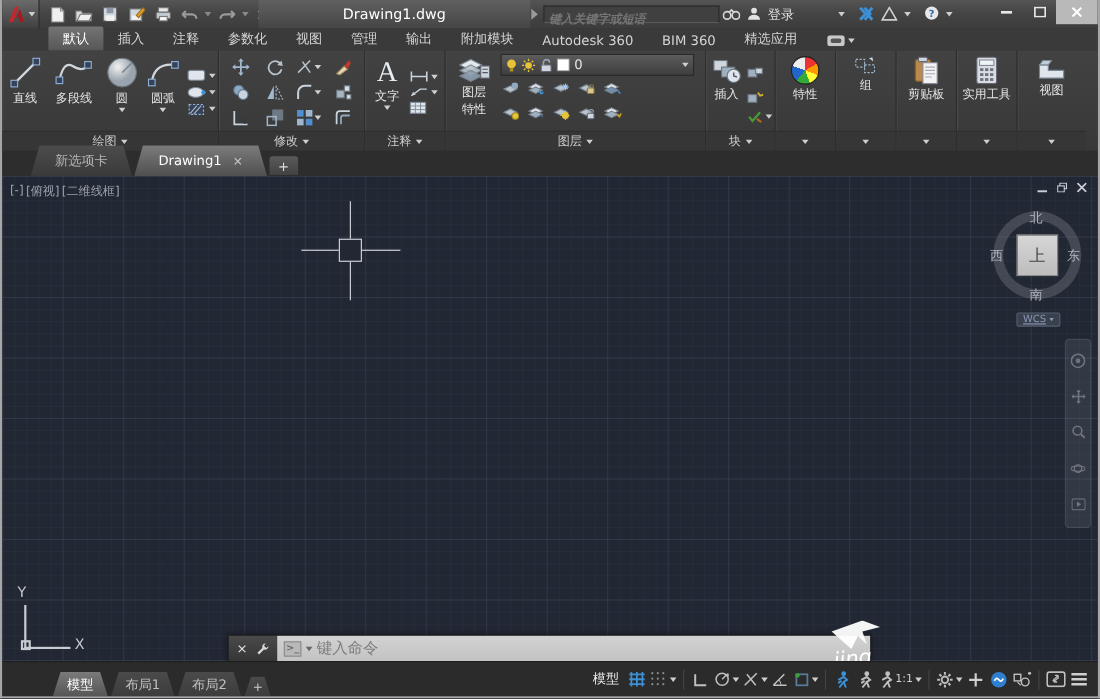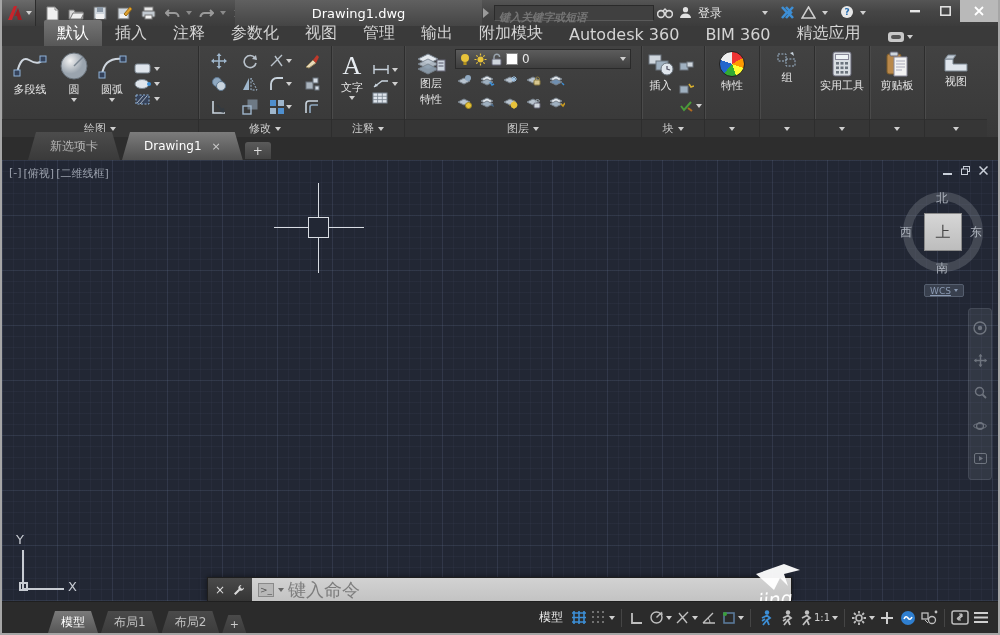--- a/index.html
+++ b/index.html
@@ -28,21 +28,21 @@
       color:#999; font-style:italic; font-size:11px; padding:0 4px; font-family:inherit;font-weight:bold; }
   .tb-icons { position:absolute; left:655px; top:0; height:26px; display:flex; align-items:center; gap:6px; }
   .signin { color:#e3e3e3; font-size:12px;text-align:right; }
   .win-btns { position:absolute; right:0; top:0; height:22px; display:flex; }
   .wb { width:30px; height:22px; display:flex; align-items:center; justify-content:center; color:#e8e8e8; font-size:13px; }
   .wb.close { width:38px; background:#b9b9b9; color:#fff; }
 
   
   .ribbon-tabbar { position:absolute; left:0; top:26px; right:0; height:20px; background:#3a3a3a;
       display:flex; align-items:flex-end; padding-left:42px; }
-  .rtab { padding:3px 13px 2px; font-size:16px; color:#d4d4d4; }
+  .rtab { padding:3px 13px 2px; font-size:12px; color:#d4d4d4; }
   .rtab.active { background:linear-gradient(#747474,#575757); color:#fff; border-radius:2px 2px 0 0; }
   .rtab-extra { display:flex; align-items:center; gap:3px; margin-left:14px; padding-bottom:4px; }
 
   
   .ribbon { position:absolute; left:0; top:46px; right:0; height:91px; background:linear-gradient(#424242,#383838);
       display:flex; }
   .panel { display:flex; flex-direction:column; border-right:1px solid #2d2d2d; box-shadow:inset 1px 0 0 #4a4a4a; }
   .pbody { flex:1; display:flex; padding:3px 2px 0; }
   .pfoot { height:18px; display:flex; align-items:center; justify-content:center; gap:4px;
       background:#363636; border-top:1px solid #2f2f2f; }
@@ -119,21 +119,21 @@
   
   .cmdbar { position:absolute; left:205px; top:417px; width:585px; height:25px; display:flex;
       border:1px solid #1e1e1e; box-shadow:0 0 6px rgba(0,0,0,0.5); }
   .cmd-tools { width:44px; background:linear-gradient(#4a4a4a,#353535); display:flex; align-items:center;
       justify-content:center; gap:8px; }
   .cmd-tools span { color:#ddd; font-size:12px; }
   .cmd-main { flex:1; background:linear-gradient(#d2d2d2,#c3c3c3); display:flex; align-items:center; padding:0 6px; gap:4px; }
   .cmd-ic { width:16px; height:14px; border:1px solid #8a8a8a; background:#b8b8b8; color:#555;
       font-size:9px; display:flex; align-items:center; justify-content:center; }
   .cmd-main .dda { border-top-color:#666; }
-  .cmd-main input { flex:1; background:transparent; border:none; outline:none; color:#555; font-size:18px; font-family:inherit; }
+  .cmd-main input { flex:1; background:transparent; border:none; outline:none; color:#555; font-size:14px; font-family:inherit; }
   .cmd-main input::placeholder { color:#7d7d7d; opacity:1; }
 
   
   .wm { position:absolute; left:752px; top:404px; width:70px; height:48px; pointer-events:none; }
   .wm-text { position:absolute; left:4px; top:24px; color:#fff; font-size:19px; font-style:italic; transform:rotate(-6deg); }
 
   
   .statusbar { position:absolute; left:0; bottom:0; right:0; height:32px; background:#2b2b2b;
       border-top:1px solid #1f1f1f; display:flex; align-items:center; }
   .ltabs { display:flex; align-items:flex-end; gap:3px; padding-left:46px; height:100%; padding-top:4px; }
@@ -297,20 +297,28 @@
           <rect x="3" y="3" width="10" height="4" rx="2" fill="#555"></rect>
         </svg>
       <span class="dda"></span>
     </span>
   </div>
 
   <div class="ribbon">
 
     <div class="panel" style="width:197px;">
       <div class="pbody">
+        <div class="bigbtn" style="width:38px;">
+          <svg width="30" height="30" viewBox="0 0 30 30">
+              <line x1="5" y1="25" x2="25" y2="5" stroke="#cfd6de" stroke-width="2"></line>
+              <rect x="2" y="22" width="6" height="6" fill="#35425a" stroke="#8fb2d8"></rect>
+              <rect x="22" y="2" width="6" height="6" fill="#35425a" stroke="#8fb2d8"></rect>
+            </svg>
+          <span class="lbl">直线</span>
+        </div>
         <div class="bigbtn" style="width:52px;">
           <svg width="34" height="30" viewBox="0 0 34 30">
               <path d="M4 22 Q8 4 16 9 Q26 15 30 8" fill="none" stroke="#cfd6de" stroke-width="2"></path>
               <rect x="1" y="19" width="6" height="6" fill="#35425a" stroke="#8fb2d8"></rect>
               <rect x="27" y="5" width="6" height="6" fill="#35425a" stroke="#8fb2d8"></rect>
             </svg>
           <span class="lbl">多段线</span>
         </div>
         <div class="bigbtn" style="width:36px;">
           <svg width="30" height="30" viewBox="0 0 30 30">
@@ -646,53 +654,53 @@
         </div>
       </div>
       <div class="pfoot">
           <span class="dda"></span>
         </div>
     </div>
 
     <div class="panel" style="width:55px;">
       <div class="pbody" style="justify-content:center;">
         <div class="bigbtn">
+          <svg width="22" height="26" viewBox="0 0 22 26">
+              <rect x="1" y="3" width="14" height="20" rx="2" fill="#b9884a" stroke="#7a5a28"></rect>
+              <rect x="4" y="1" width="8" height="4" rx="1" fill="#cfd6dd" stroke="#667"></rect>
+              <path d="M8 6 h13 v19 h-13 z" fill="#f2f2f2" stroke="#889"></path>
+              <path d="M10 10 h9 M10 13 h9 M10 16 h9 M10 19 h6" stroke="#aab" stroke-width="1"></path>
+            </svg>
+          <span class="lbl">剪贴板</span>
+        </div>
+      </div>
+      <div class="pfoot">
+          <span class="dda"></span>
+        </div>
+    </div>
+
+    <div class="panel" style="width:55px;">
+      <div class="pbody" style="justify-content:center;">
+        <div class="bigbtn">
           <svg width="20" height="26" viewBox="0 0 20 26">
               <rect x="1" y="1" width="18" height="24" rx="2" fill="#d8dde2" stroke="#667"></rect>
               <rect x="3.5" y="3.5" width="13" height="5" fill="#eef3f6" stroke="#889"></rect>
               <g fill="#6a737c">
                 <rect x="4" y="11" width="3" height="2.6"></rect>
                 <rect x="8.5" y="11" width="3" height="2.6"></rect>
                 <rect x="13" y="11" width="3" height="2.6"></rect>
                 <rect x="4" y="15.5" width="3" height="2.6"></rect>
                 <rect x="8.5" y="15.5" width="3" height="2.6"></rect>
                 <rect x="13" y="15.5" width="3" height="2.6"></rect>
                 <rect x="4" y="20" width="3" height="2.6"></rect>
                 <rect x="8.5" y="20" width="3" height="2.6"></rect>
                 <rect x="13" y="20" width="3" height="2.6"></rect>
               </g>
             </svg>
           <span class="lbl">实用工具</span>
-        </div>
-      </div>
-      <div class="pfoot">
-          <span class="dda"></span>
-        </div>
-    </div>
-
-    <div class="panel" style="width:55px;">
-      <div class="pbody" style="justify-content:center;">
-        <div class="bigbtn">
-          <svg width="22" height="26" viewBox="0 0 22 26">
-              <rect x="1" y="3" width="14" height="20" rx="2" fill="#b9884a" stroke="#7a5a28"></rect>
-              <rect x="4" y="1" width="8" height="4" rx="1" fill="#cfd6dd" stroke="#667"></rect>
-              <path d="M8 6 h13 v19 h-13 z" fill="#f2f2f2" stroke="#889"></path>
-              <path d="M10 10 h9 M10 13 h9 M10 16 h9 M10 19 h6" stroke="#aab" stroke-width="1"></path>
-            </svg>
-          <span class="lbl">剪贴板</span>
         </div>
       </div>
       <div class="pfoot">
           <span class="dda"></span>
         </div>
     </div>
 
     <div class="panel" style="width:62px; border-right:none;">
       <div class="pbody" style="justify-content:center;">
         <div class="bigbtn">

